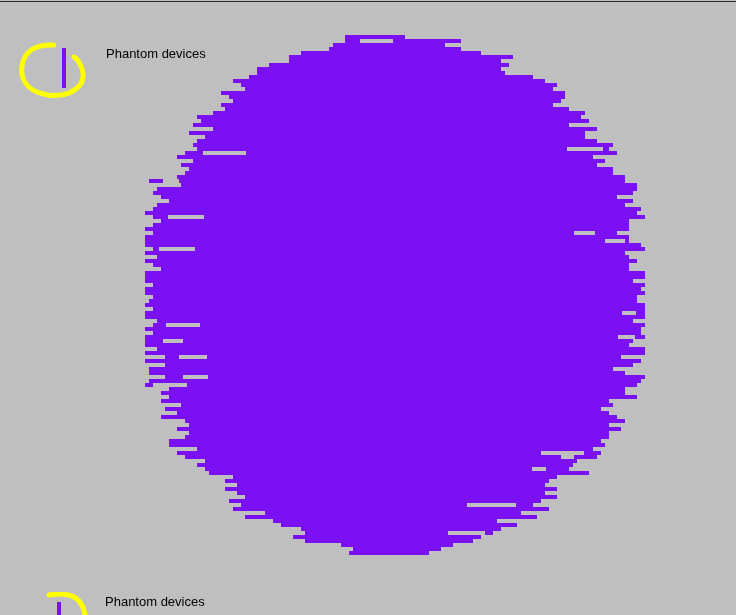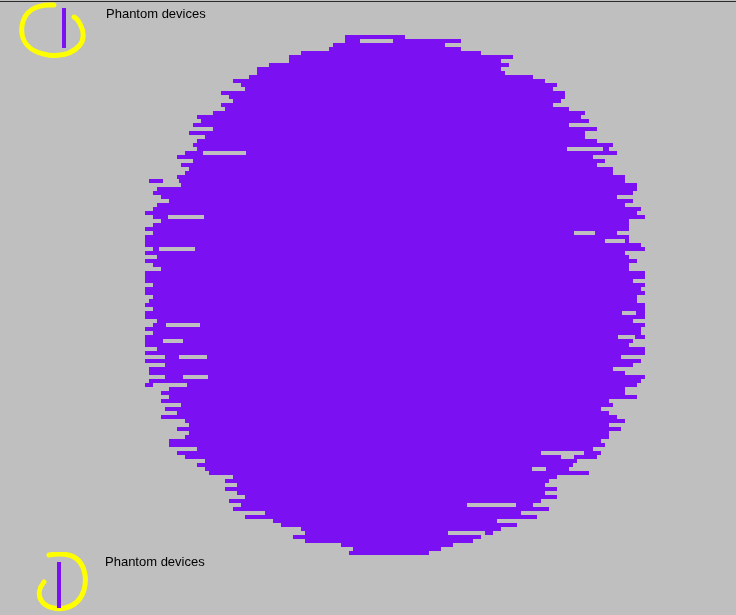--- a/index.html
+++ b/index.html
@@ -17,20 +17,21 @@
       left: 0;
       width: 100%;
       height: 1px;
       background: #2a2a2a;
     }
     .annotation {
       position: absolute;
       display: flex;
       align-items: flex-start;
       gap: 10px;
+      margin-top: 40px;
     }
     .annotation .label {
       font-size: 13px;
       color: #000;
       white-space: nowrap;
       margin-top: 4px;
     }
     .circle-wrap {
       position: absolute;
       left: 145px;

